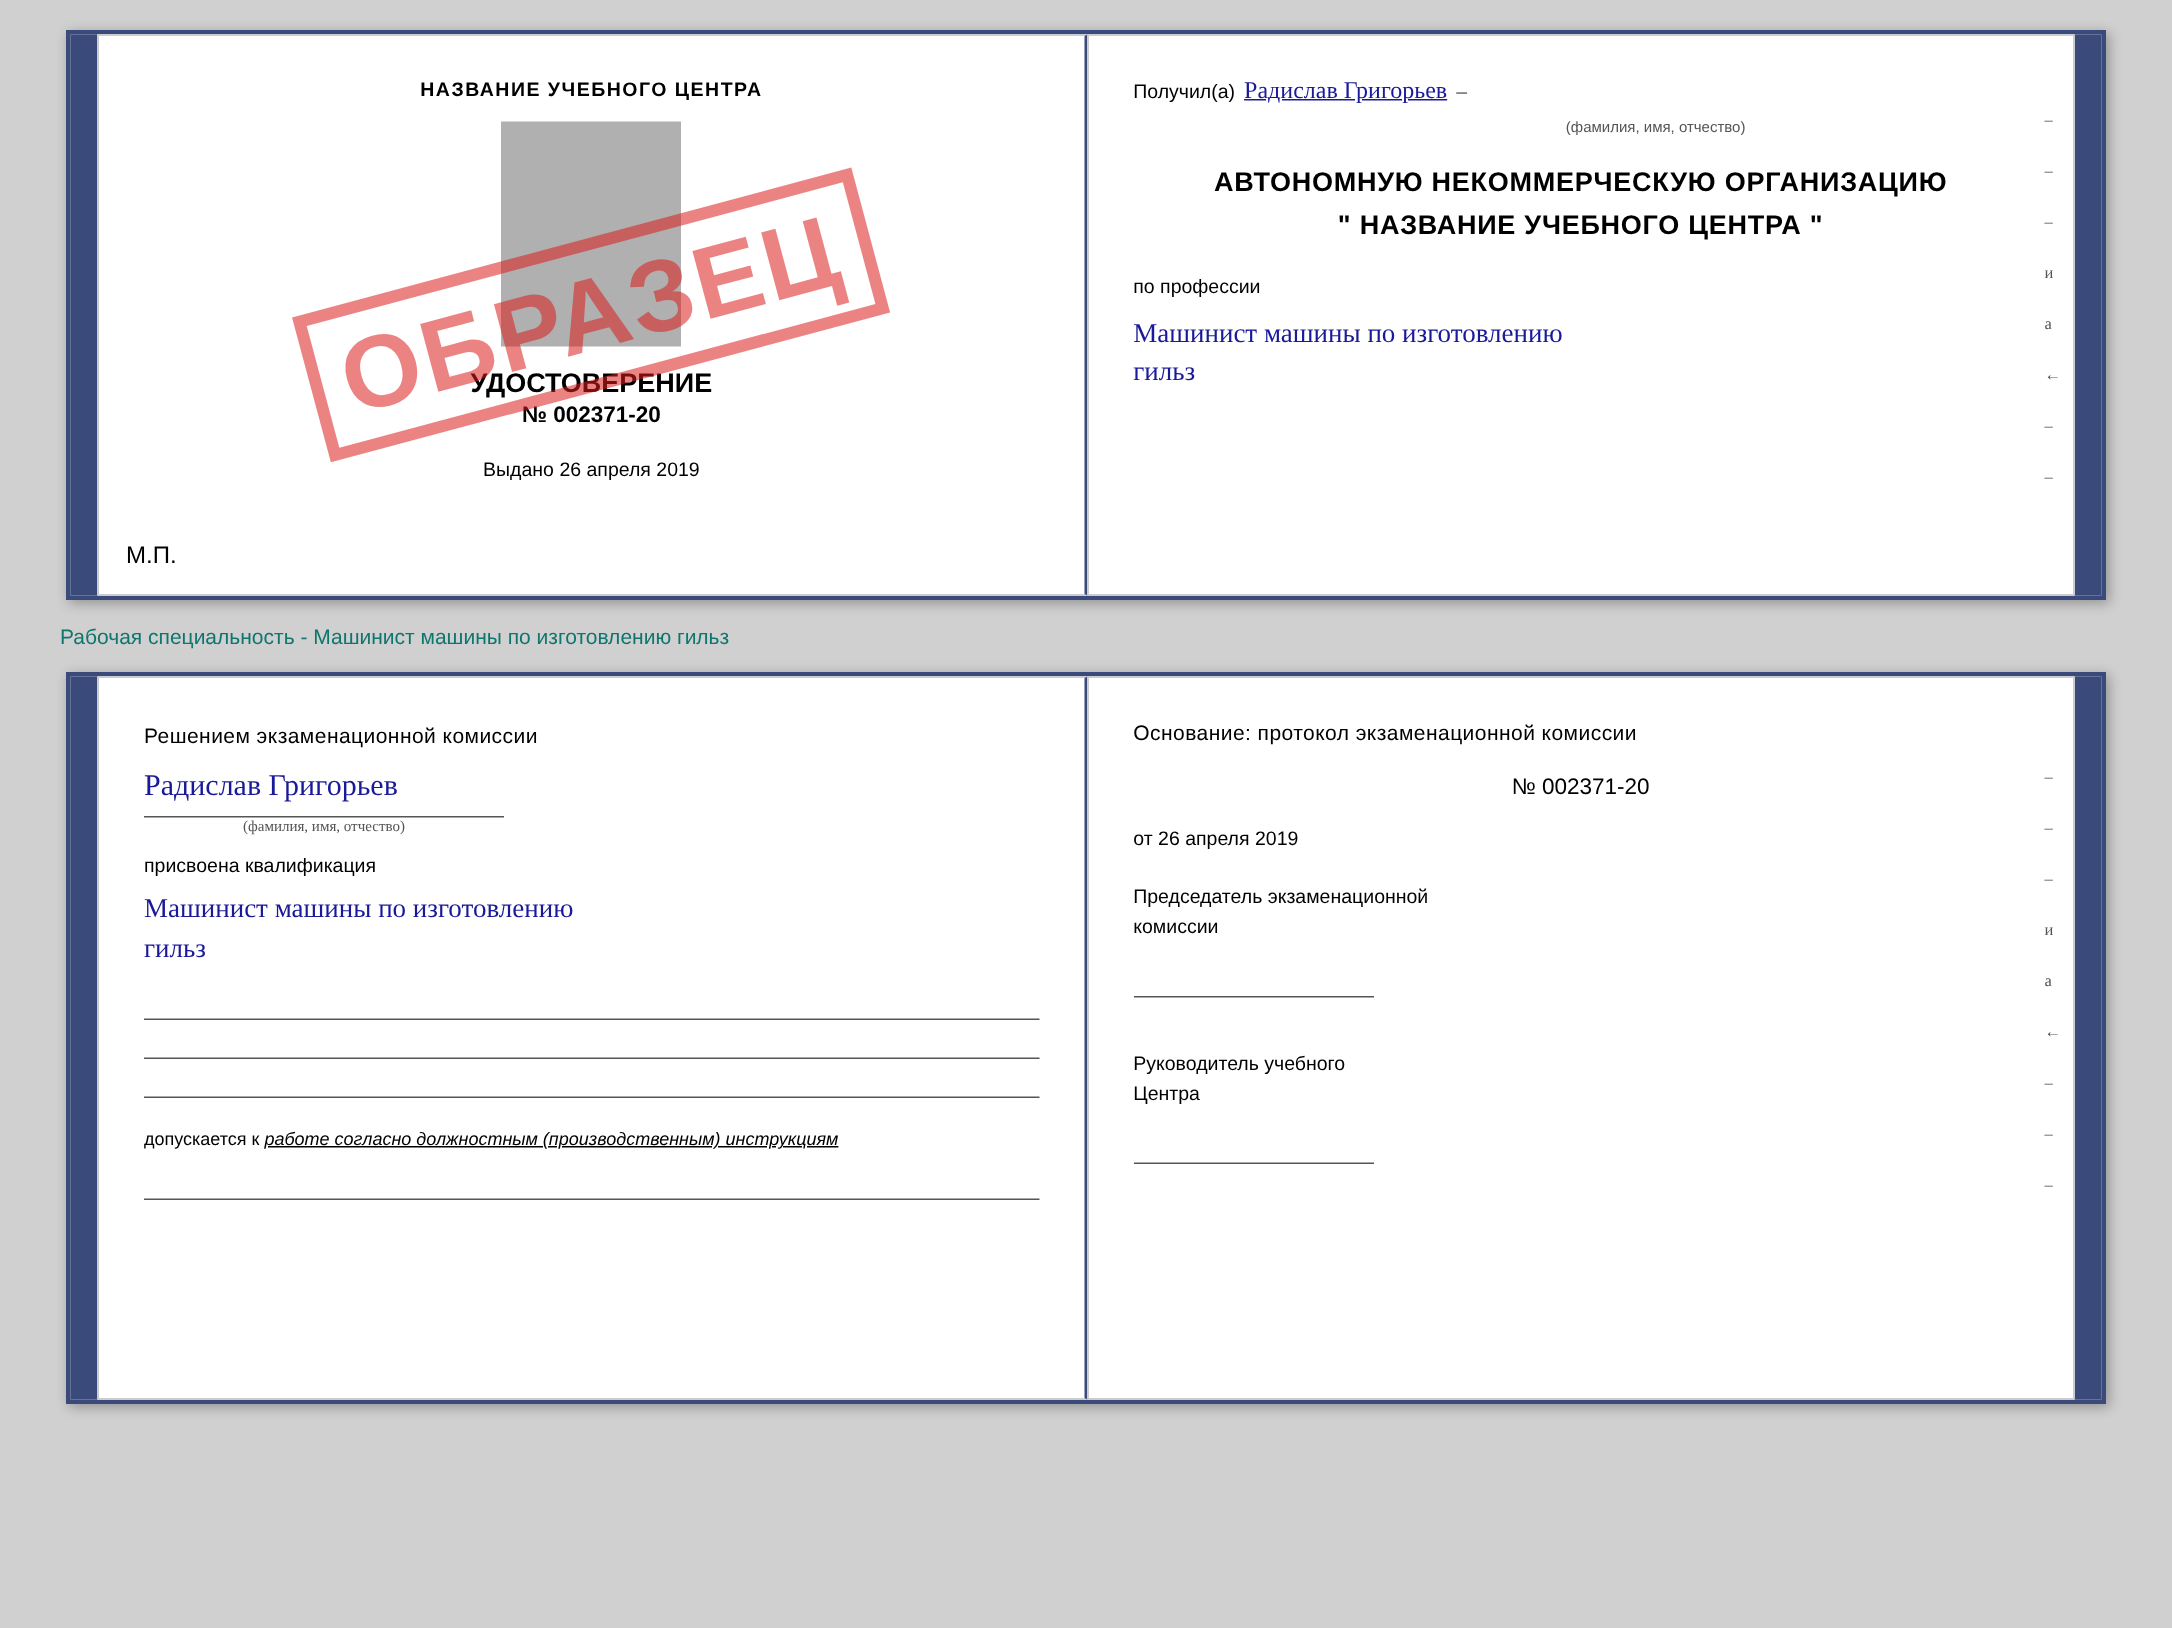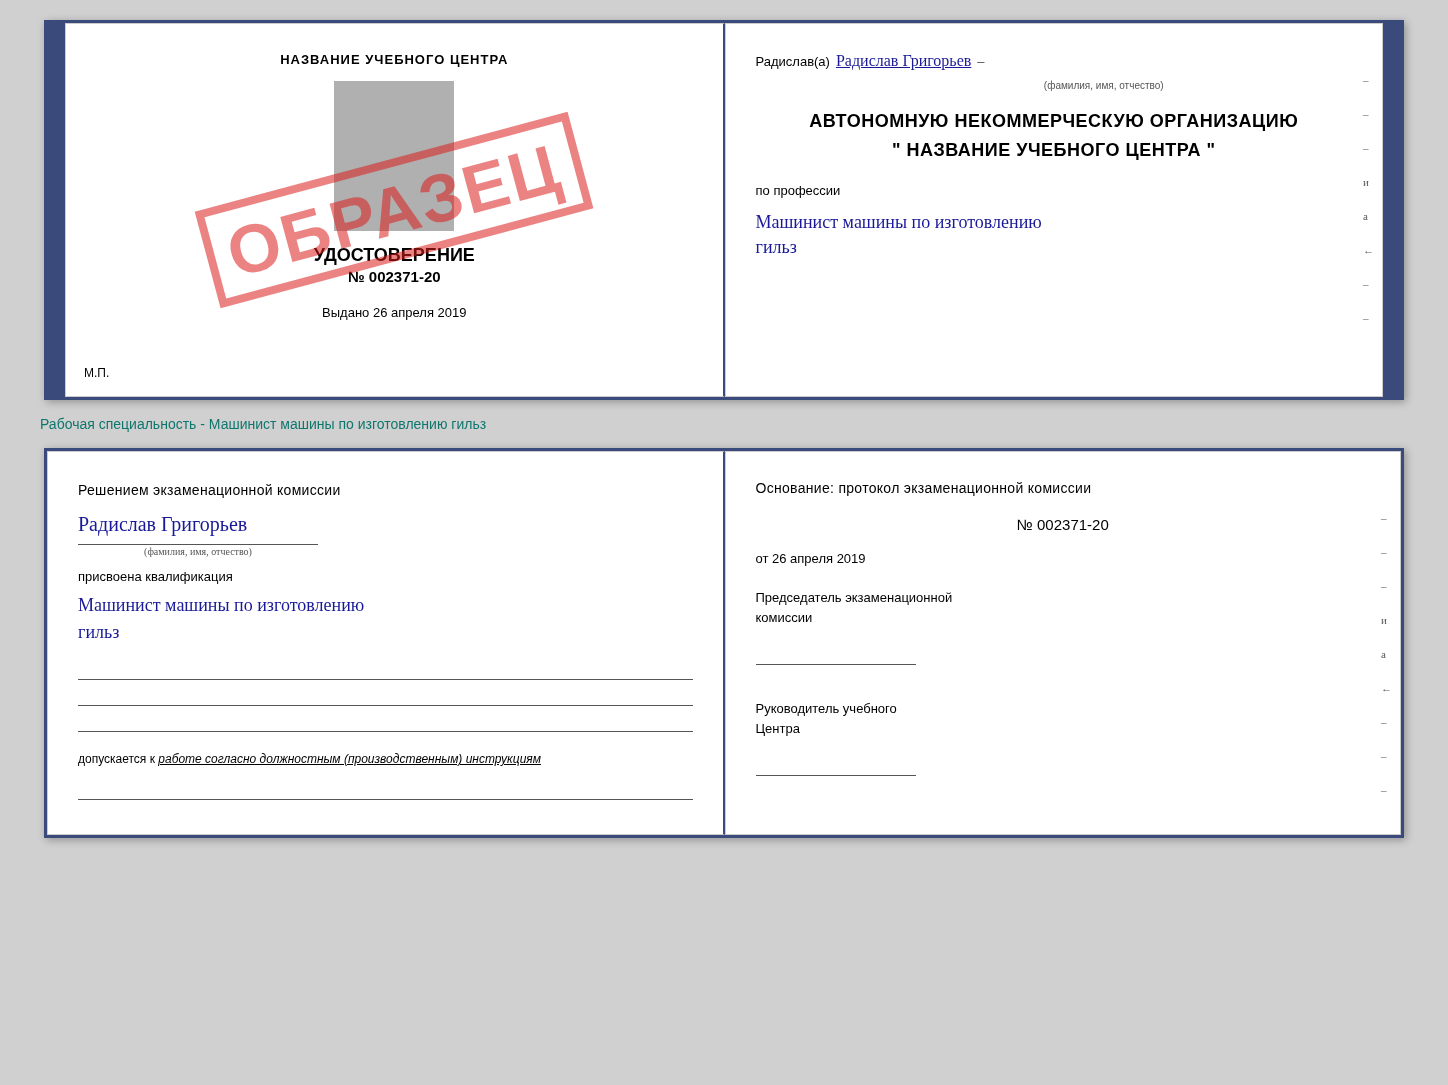--- a/index.html
+++ b/index.html
@@ -92,21 +92,21 @@
     .cert-vydano {
       font-size: 13px;
       margin-top: 20px;
       font-family: Arial, sans-serif;
     }
 
     .cert-mp {
       position: absolute;
       bottom: 16px;
       left: 18px;
-      font-size: 12px;
+      font-size: 16px;
       font-family: Arial, sans-serif;
     }
 
     
     .obrazets-stamp {
       position: absolute;
       top: 50%;
       left: 50%;
       transform: translate(-50%, -50%) rotate(-15deg);
       font-size: 68px;
@@ -190,21 +190,21 @@
     
     .separator-label {
       font-size: 14px;
       font-family: Arial, sans-serif;
       color: #0f766e;
       align-self: flex-start;
       padding-left: 20px;
     }
 
     
-    .bottom-doc { height: 390px; flex-direction: column; }
+    .bottom-doc { height: 488px; }
 
     .qual-left {
       display: flex;
       flex-direction: column;
       gap: 8px;
       position: relative;
     }
 
     .qual-section-title {
       font-size: 14px;
@@ -347,21 +347,21 @@
         <span>26 апреля 2019</span>
       </div>
       <div class="cert-mp">М.П.</div>
 
       <div class="obrazets-stamp">ОБРАЗЕЦ</div>
     </div>
 
     <div class="doc-page cert-right">
 
       <div class="cert-right-line">
-        <span>Радислав(а)</span>
+        <span>Получил(а)</span>
         <span class="underlined-name">Радислав Григорьев</span>
         <span style="font-size:13px;color:#555;font-family:Arial;">  –</span>
       </div>
       <div style="font-size:10px;color:#555;font-family:Arial;text-align:center;margin-left:100px;">(фамилия, имя, отчество)</div>
 
 
       <div class="cert-right-block">
         <div>АВТОНОМНУЮ НЕКОММЕРЧЕСКУЮ ОРГАНИЗАЦИЮ</div>
         <div>"   НАЗВАНИЕ УЧЕБНОГО ЦЕНТРА   "</div>
       </div>

